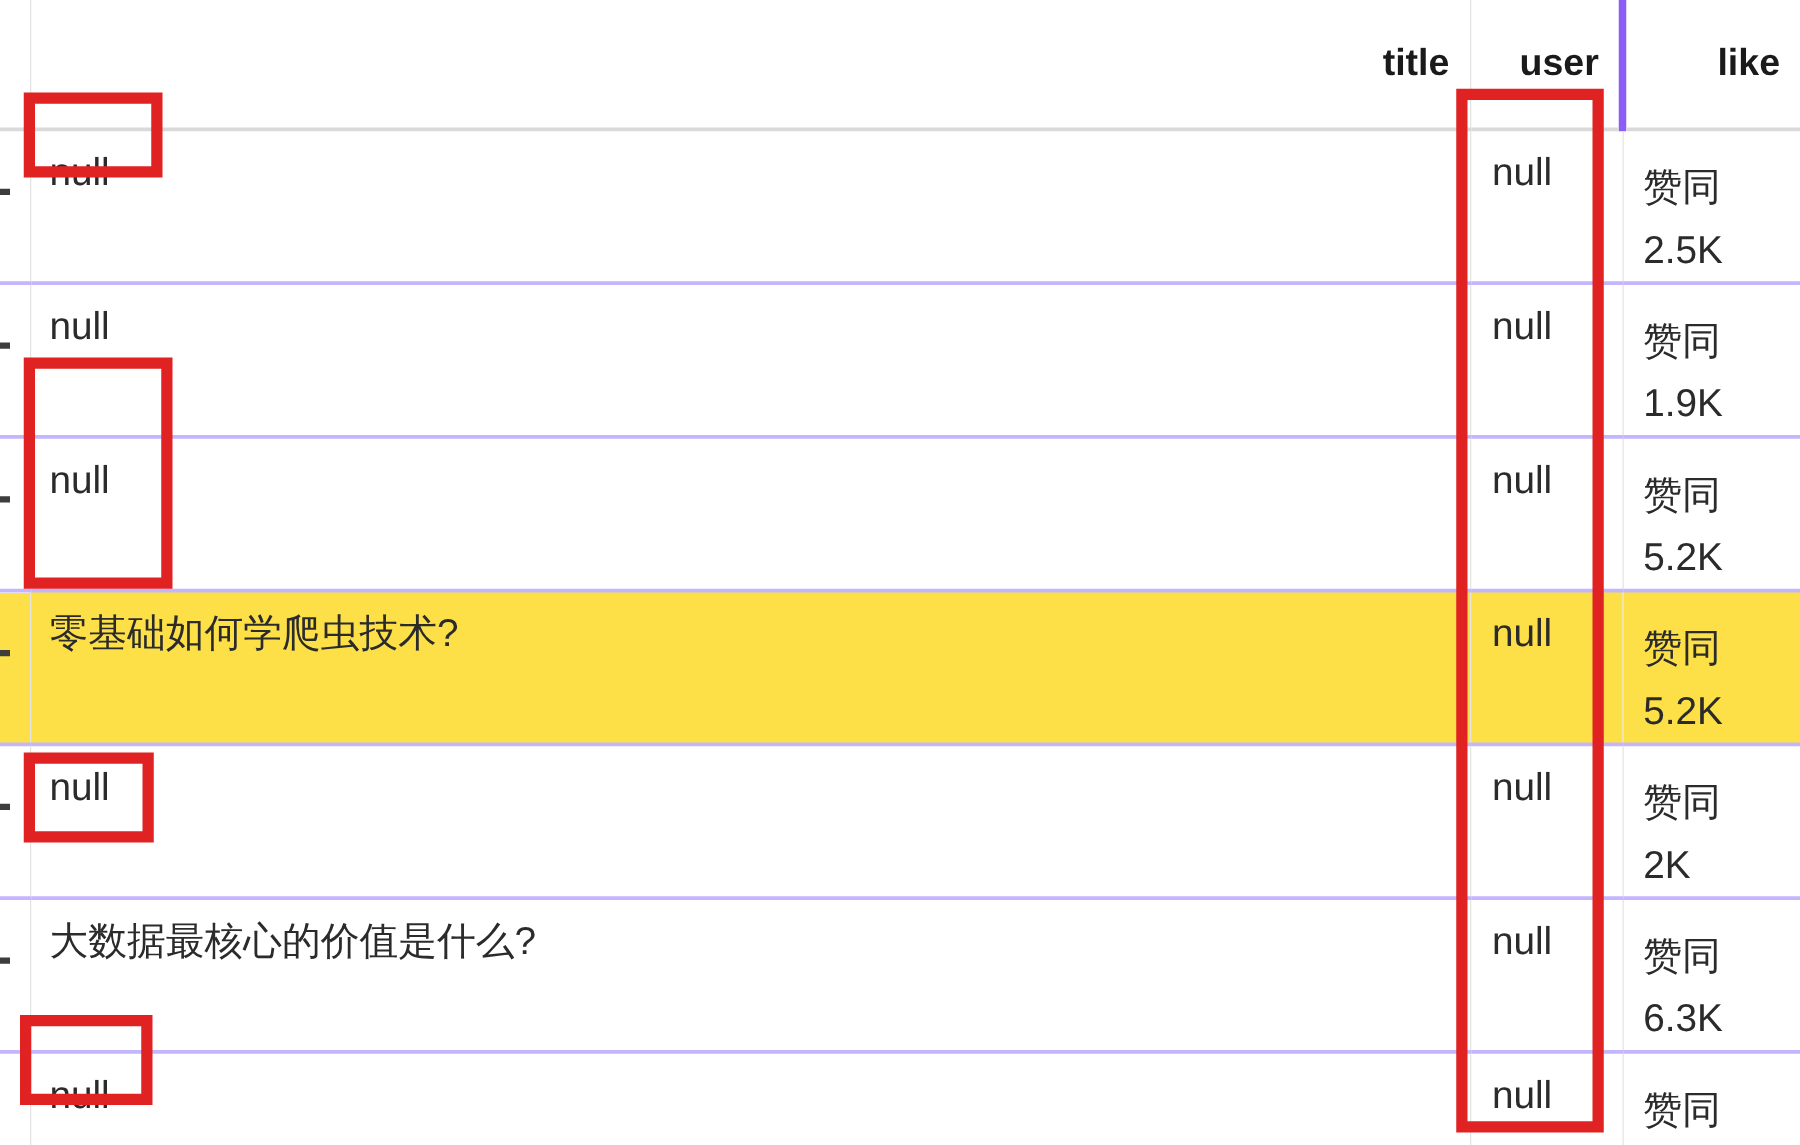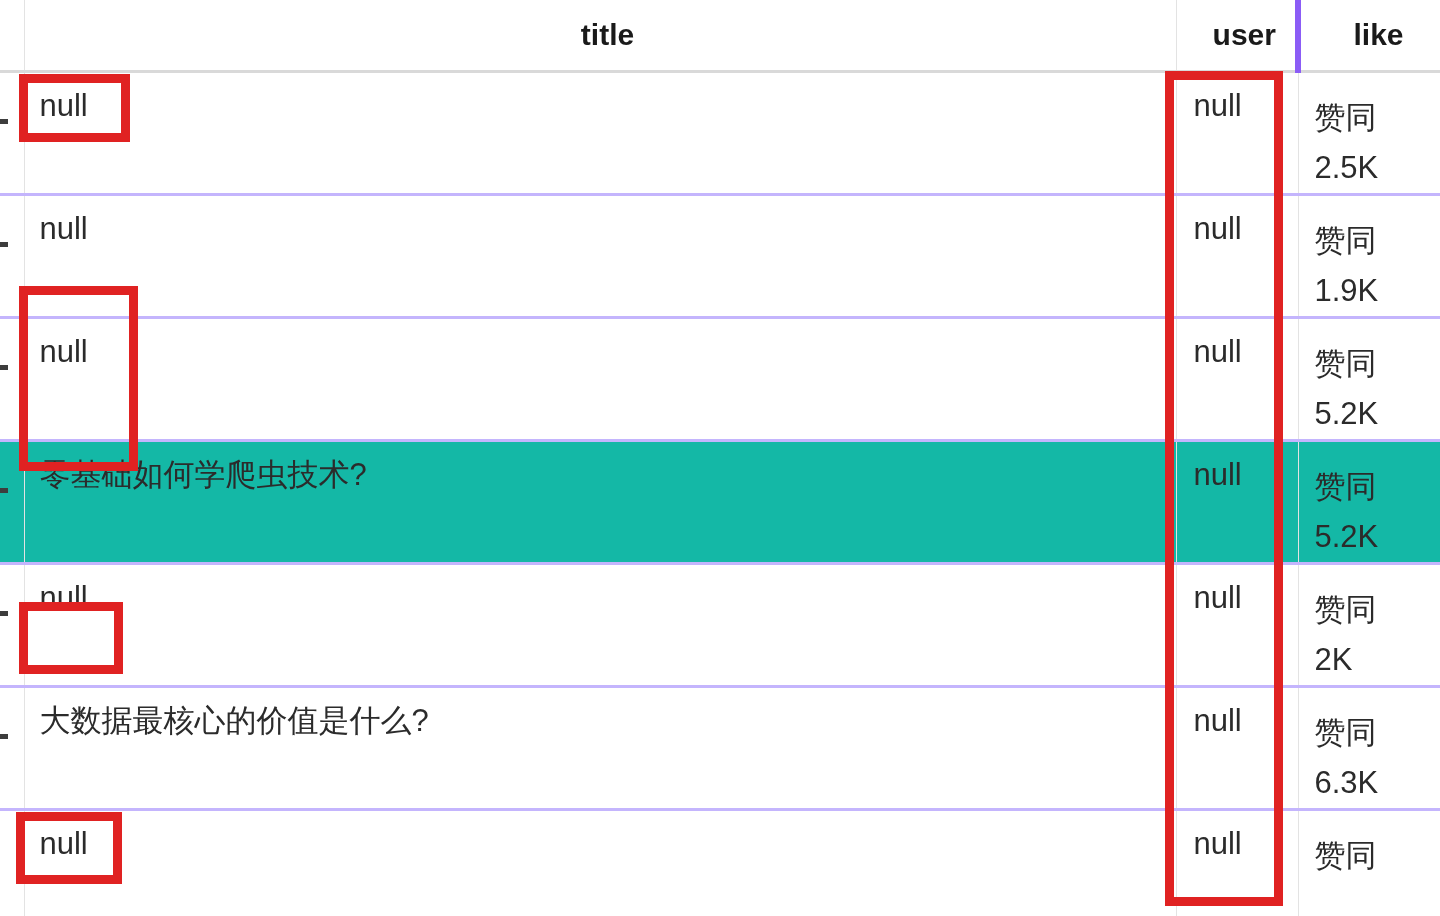--- a/index.html
+++ b/index.html
@@ -30,25 +30,25 @@
     padding: 0;
   }
 
   
   col.col-gutter  { width: 24px; }
   col.col-title   { width: 1152px; }
   col.col-user    { width: 122px; }
   col.col-like    { width: 142px; }
 
   thead th {
-    padding: 0;
+    padding: 16px;
     margin: 0;
     height: 70px;
     vertical-align: middle;
-    text-align: center;
+    text-align: right;
     font-size: 30px;
     font-weight: bold;
     color: #1a1a1a;
     background: #ffffff;
     border-bottom: 3px solid #d9d9d9;
   }
   thead th.gutter-head {
     border-right: 1px solid #e3e3e3;
   }
   thead th.title-head {
@@ -57,21 +57,21 @@
   thead th.user-head {
     border-left: 1px solid #e3e3e3;
     padding-left: 17px;
   }
   thead th.like-head {
     border-left: 6px solid #8b5cf6;
     padding-left: 16px;
   }
 
   tbody tr { height: 106px; }
-  tbody tr.row-highlighted { background: #14b8a6; }
+  tbody tr.row-highlighted { background: #fde047; }
 
   tbody td {
     padding: 0;
     margin: 0;
     vertical-align: top;
     font-size: 31px;
     line-height: 50px;
     color: #2b2b2b;
     border-bottom: 3px solid #c4b5fd;
     height: 106px;

